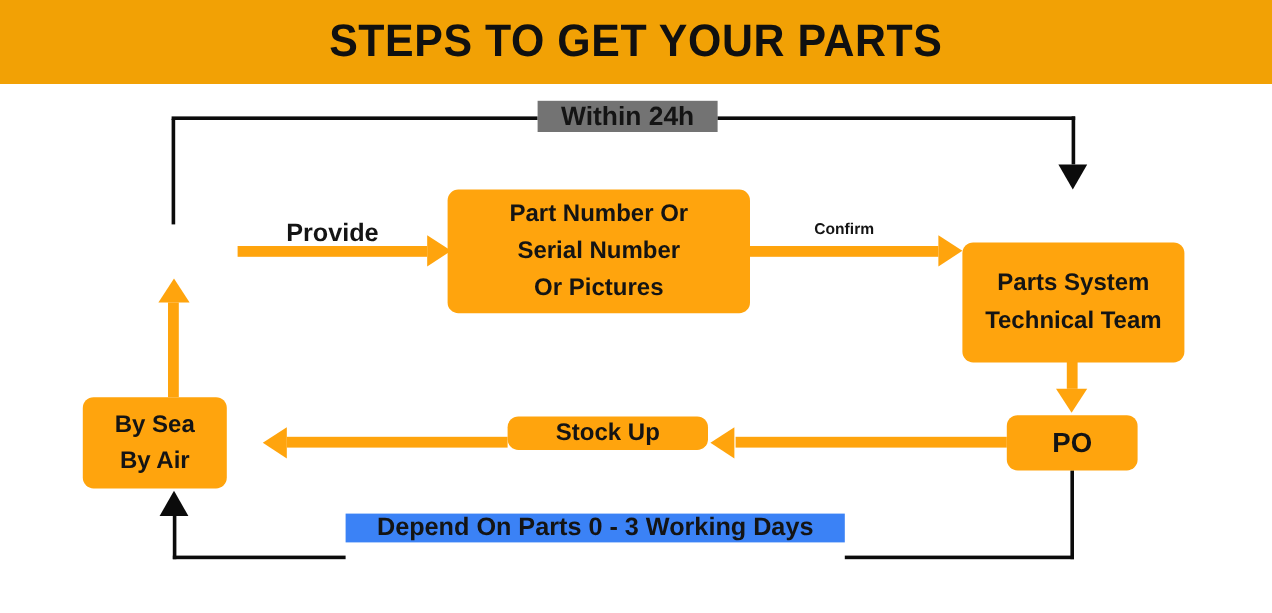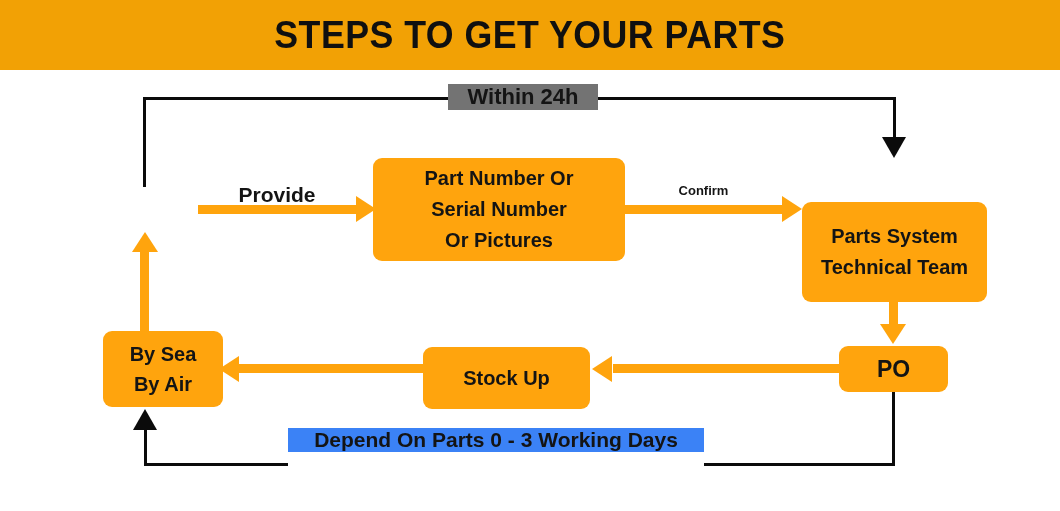--- a/index.html
+++ b/index.html
@@ -20,22 +20,22 @@
              transform:scaleX(.94);white-space:nowrap;}
 
   
   .node{position:absolute;background:var(--box);border-radius:9px;color:var(--text);
         font-weight:700;display:flex;flex-direction:column;align-items:center;justify-content:center;
         text-align:center;line-height:1.5;}
   .node-you{left:88px;top:187px;width:110px;height:44px;font-size:22px;}
   .node-request{left:373px;top:158px;width:252px;height:103px;font-size:20px;line-height:31px;text-align:center;}
   .node-team{left:802px;top:158px;width:185px;height:100px;font-size:20px;line-height:31px;margin-top:44px;}
   .node-po{left:839px;top:346px;width:109px;height:46px;font-size:23px;}
-  .node-stock{left:423px;top:347px;width:167px;height:62px;font-size:20px;}
-  .node-shipping{left:69px;top:331px;width:120px;height:76px;font-size:20px;line-height:30px;margin-left:34px;}
+  .node-stock{left:423px;top:347px;width:167px;height:28px;font-size:20px;}
+  .node-shipping{left:69px;top:331px;width:120px;height:76px;font-size:20px;line-height:30px;}
 
   
   .oshaft{position:absolute;background:var(--arrow);}
   .sh-provide{left:198px;top:205px;width:158px;height:9px;}
   .sh-confirm{left:625px;top:205px;width:157px;height:9px;}
   .sh-team-po{left:889px;top:258px;width:9px;height:66px;}
   .sh-po-stock{left:613px;top:364px;width:226px;height:9px;}
   .sh-stock-ship{left:239px;top:364px;width:184px;height:9px;}
   .sh-ship-you{left:140px;top:252px;width:9px;height:79px;}
 

